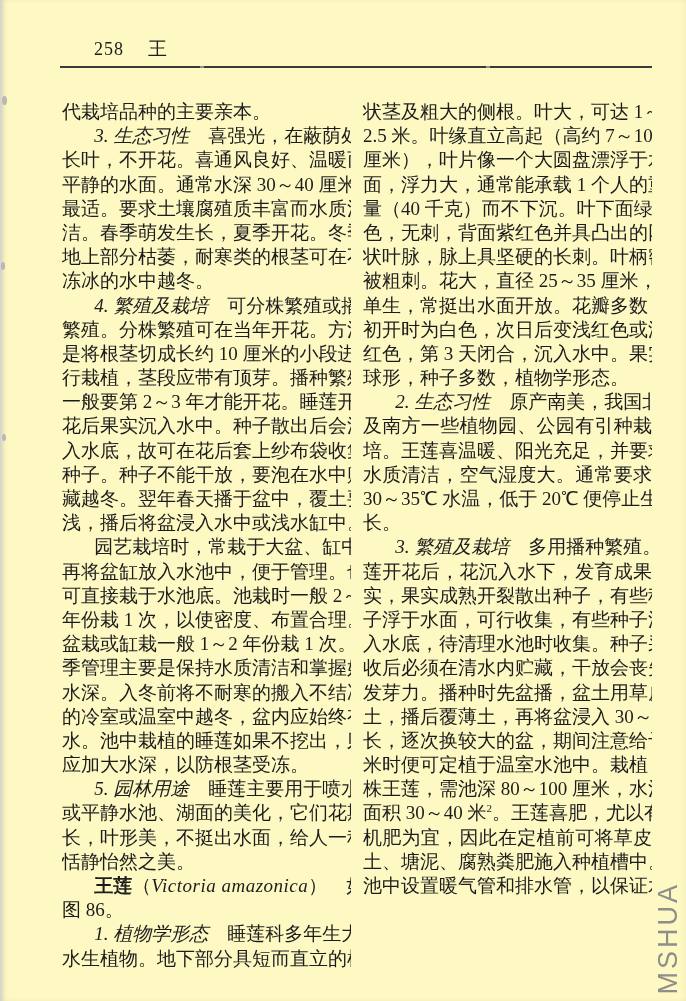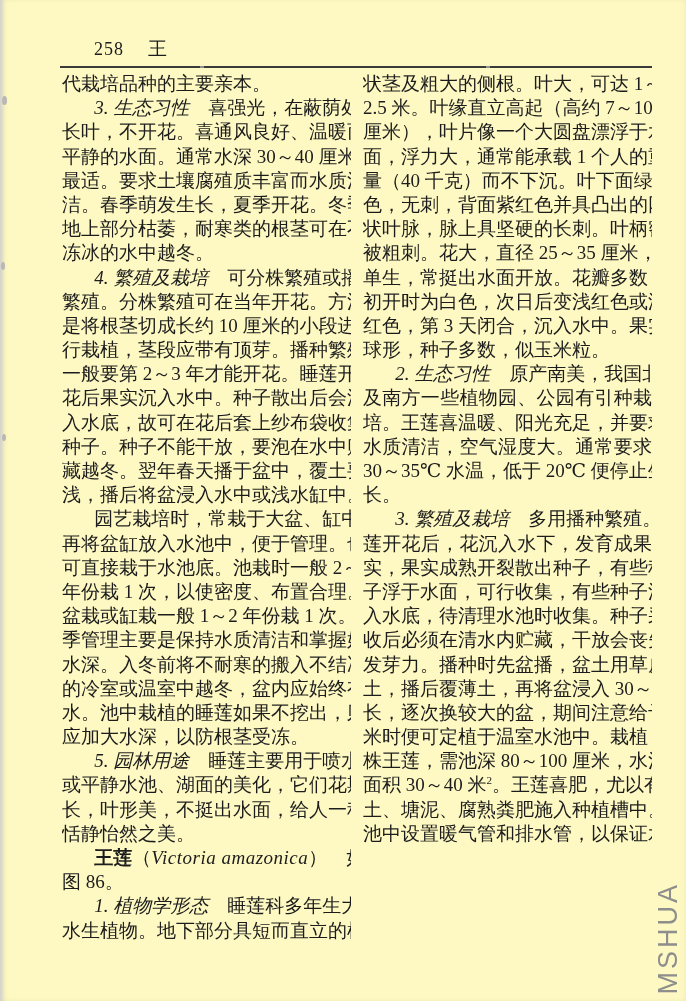--- a/index.html
+++ b/index.html
@@ -10,21 +10,21 @@
     color:#1c1c1c;
     box-shadow:inset 6px 0 10px -6px rgba(0,0,0,.18), inset -3px 0 8px -5px rgba(0,0,0,.10);
   }
   #edge-strip{position:absolute;left:0;top:0;width:5px;height:100%;
     background:linear-gradient(90deg,#d4d3cf,rgba(212,211,207,0));}
   .speck{position:absolute;background:#b9b8b4;border-radius:50%;}
   #hdr{position:absolute;top:36px;left:94px;font-size:18px;letter-spacing:1px;}
   #hdr .word{margin-left:24px;font-size:19px;}
   #rule{position:absolute;top:66px;left:60px;width:592px;height:2px;
     background:repeating-linear-gradient(90deg,#3a3a3a 0 140px,#8f8f8c 140px 144px,#3a3a3a 144px 286px);}
-  .col{position:absolute;top:72px;width:289px;font-size:19px;}
+  .col{position:absolute;top:100px;width:289px;font-size:19px;font-family:Liberation Serif, serif;}
   #col-left{left:62px;}
   #col-right{left:363px;}
   .tline{
     height:24.2px;line-height:24.2px;white-space:nowrap;
     text-align:justify;text-align-last:justify;overflow:hidden;
   }
   .tline.end{text-align-last:left;}
   .tline.ind{text-indent:1.7em;}
   .s-h{font-style:italic;}            
   .s-b{font-weight:bold;}             
@@ -94,37 +94,38 @@
       <div class="tline"><span>2.5 米。叶缘直立高起（高约 7～10</span></div>
       <div class="tline"><span>厘米），叶片像一个大圆盘漂浮于水</span></div>
       <div class="tline"><span>面，浮力大，通常能承载 1 个人的重</span></div>
       <div class="tline"><span>量（40 千克）而不下沉。叶下面绿</span></div>
       <div class="tline"><span>色，无刺，背面紫红色并具凸出的网</span></div>
       <div class="tline"><span>状叶脉，脉上具坚硬的长刺。叶柄密</span></div>
       <div class="tline"><span>被粗刺。花大，直径 25～35 厘米，</span></div>
       <div class="tline"><span>单生，常挺出水面开放。花瓣多数，</span></div>
       <div class="tline"><span>初开时为白色，次日后变浅红色或深</span></div>
       <div class="tline"><span>红色，第 3 天闭合，沉入水中。果实</span></div>
-      <div class="tline end"><span>球形，种子多数，似玉米粒。</span></div>
+      <div class="tline end"><span>球形，种子多数，植物学形态。</span></div>
       <div class="tline ind"><span class="s-h">2. 生态习性</span><span>　原产南美，我国北京</span></div>
       <div class="tline"><span>及南方一些植物园、公园有引种栽</span></div>
       <div class="tline"><span>培。王莲喜温暖、阳光充足，并要求</span></div>
       <div class="tline"><span>水质清洁，空气湿度大。通常要求</span></div>
       <div class="tline"><span>30～35℃ 水温，低于 20℃ 便停止生</span></div>
       <div class="tline end"><span>长。</span></div>
       <div class="tline ind"><span class="s-h">3. 繁殖及栽培</span><span>　多用播种繁殖。王</span></div>
       <div class="tline"><span>莲开花后，花沉入水下，发育成果</span></div>
       <div class="tline"><span>实，果实成熟开裂散出种子，有些种</span></div>
       <div class="tline"><span>子浮于水面，可行收集，有些种子沉</span></div>
       <div class="tline"><span>入水底，待清理水池时收集。种子采</span></div>
       <div class="tline"><span>收后必须在清水内贮藏，干放会丧失</span></div>
       <div class="tline"><span>发芽力。播种时先盆播，盆土用草皮</span></div>
       <div class="tline"><span>土，播后覆薄土，再将盆浸入 30～</span></div>
       <div class="tline"><span>长，逐次换较大的盆，期间注意给予</span></div>
       <div class="tline"><span>米时便可定植于温室水池中。栽植 1</span></div>
       <div class="tline"><span>株王莲，需池深 80～100 厘米，水池</span></div>
       <div class="tline"><span>面积 30～40 米</span><span class="s-sup">2</span><span>。王莲喜肥，尤以有</span></div>
+      <div class="tline"><span>机肥为宜，因此在定植前可将草皮</span></div>
       <div class="tline"><span>土、塘泥、腐熟粪肥施入种植槽中。</span></div>
       <div class="tline"><span>池中设置暖气管和排水管，以保证水</span></div>
     </div>
 
   <div id="watermark">MSHUA</div>
 </div>
 
 </body></html>

